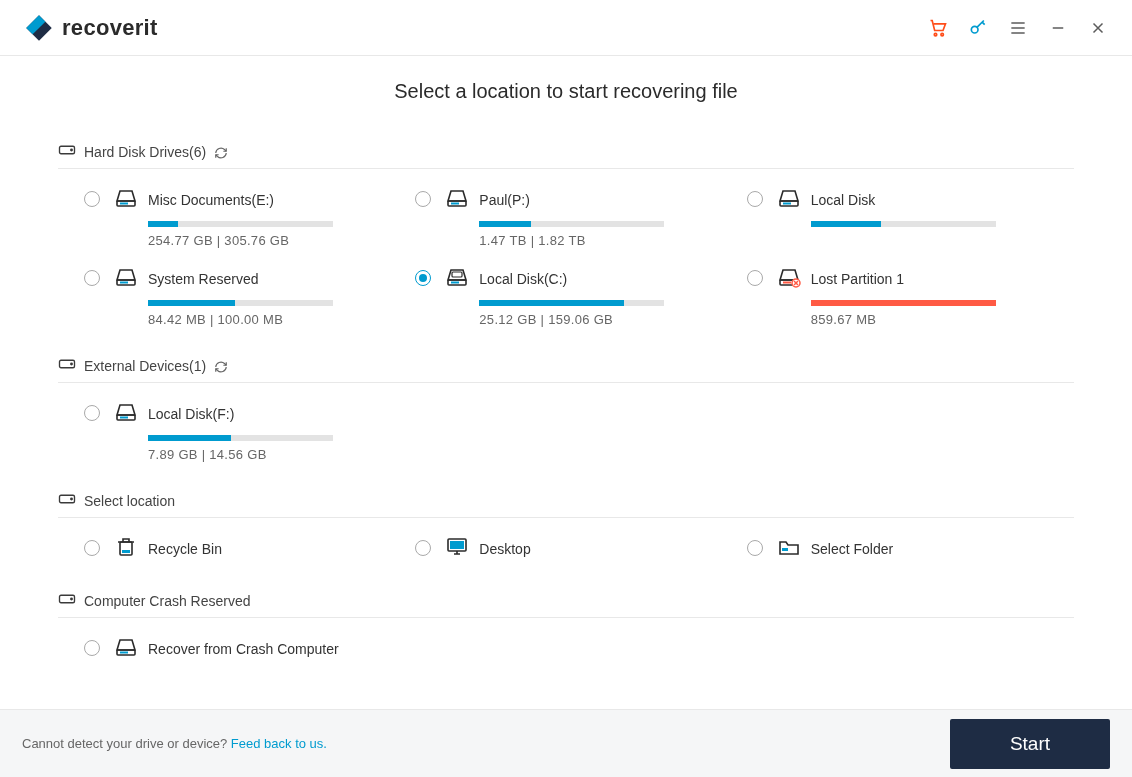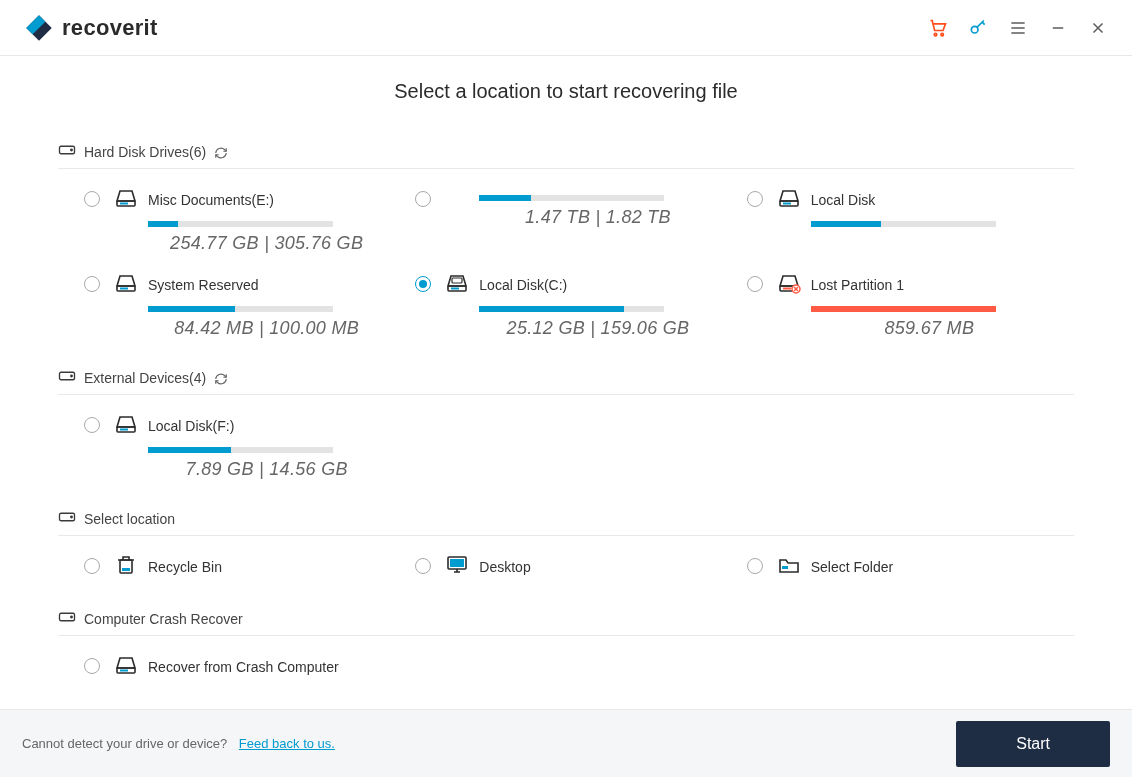--- a/index.html
+++ b/index.html
@@ -12,36 +12,36 @@
 .tb-icon { width: 20px; height: 20px; display: flex; align-items: center; justify-content: center; cursor: pointer; color: #5c5c5c; }
 .tb-icon.cart { color: #ff4d1a; }
 .tb-icon.key { color: #009bcf; }
 .page { padding: 24px 58px 0 58px; }
 .page-title { text-align: center; font-size: 20px; color: #2b2b2b; font-weight: 500; margin-bottom: 32px; }
 .section-head { display: flex; align-items: flex-end; gap: 8px; padding: 8px 0; border-bottom: 1px solid #e8e8e8; color: #444; font-size: 14px; }
 .section-head .hd-icon { color: #3a3a3a; }
 .section-head-text { white-space: nowrap; }
 .refresh svg { display: inline-block; vertical-align: middle; }
 .grid3 { display: grid; grid-template-columns: repeat(3, 1fr); gap: 18px 30px; padding: 18px 26px 22px 26px; }
-.item { display: flex; align-items: flex-start; gap: 14px; text-align: center; }
+.item { display: flex; align-items: flex-start; gap: 14px; }
 .radio { width: 16px; height: 16px; margin-top: 4px; border: 1.5px solid #a9a9a9; border-radius: 50%; flex: 0 0 16px; position: relative; cursor: pointer; }
 .radio.selected { border-color: #009bcf; }
 .radio.selected::after { content: ""; position: absolute; inset: 3px; background: #009bcf; border-radius: 50%; }
 .item-body { flex: 1; }
 .item-top { display: flex; align-items: center; gap: 10px; }
 .drive-icon { color: #009bcf; flex: 0 0 24px; }
 .item-name { font-size: 14px; color: #333; }
 .bar { margin: 8px 0 6px 34px; width: 185px; height: 6px; background: #e3e3e3; position: relative; }
 .bar .fill { position: absolute; left: 0; top: 0; height: 100%; background: #009bcf; }
 .bar .fill.red { background: #ff5a44; }
-.item-meta { margin-left: 34px; font-size: 18px; color: #666; letter-spacing: 0.3px; font-style: italic; }
+.item-meta { margin-left: 34px; font-size: 13px; color: #666; letter-spacing: 0.3px; }
 .footer { position: absolute; bottom: 0; left: 0; right: 0; height: 68px; background: #f5f6f7; display: flex; align-items: center; justify-content: space-between; padding: 0 22px; border-top: 1px solid #e8e8e8; }
 .footer-text { font-size: 13px; color: #666; }
-.footer-text a { color: #009bcf; text-decoration: underline; cursor: pointer; margin-left: 8px; }
-.start-btn { background: #1e2c44; color: #fff; font-size: 16px; padding: 14px 60px; border: none; cursor: pointer; border-radius: 2px; }
+.footer-text a { color: #009bcf; cursor: pointer; }
+.start-btn { background: #1e2c44; color: #fff; font-size: 19px; padding: 14px 60px; border: none; cursor: pointer; border-radius: 2px; }
 </style>
 </head>
 <body>
 
 <div class="titlebar">
   <div class="logo">
     <span class="logo-icon">
       <svg width="30" height="30" viewBox="0 0 30 30">
           <g transform="rotate(45 15 15)">
             <rect x="6" y="6" width="18" height="18" fill="#1e2c44"></rect>
@@ -115,20 +115,28 @@
           </div>
           <div class="bar">
             <div class="fill" style="width:16%"></div>
           </div>
           <div class="item-meta">254.77  GB | 305.76  GB</div>
         </div>
       </div>
       <div class="item">
         <div class="radio"></div>
         <div class="item-body">
+          <div class="item-top">
+            <span class="drive-icon"><svg width="24" height="22" viewBox="0 0 24 22" fill="none" stroke="#2b2b2b" stroke-width="1.6">
+                <path d="M3 14 L6 4 H18 L21 14 Z"></path>
+                <rect x="3" y="14" width="18" height="5" rx="1"></rect>
+                <rect x="6" y="15.5" width="8" height="2" fill="#009bcf" stroke="none"></rect>
+              </svg></span>
+            <span class="item-name">Paul(P:)</span>
+          </div>
           <div class="bar">
             <div class="fill" style="width:28%"></div>
           </div>
           <div class="item-meta">1.47  TB | 1.82  TB</div>
         </div>
       </div>
       <div class="item">
         <div class="radio"></div>
         <div class="item-body">
           <div class="item-top">
@@ -200,21 +208,21 @@
       </div>
     </div>
 
   <div class="section-head">
     <span class="hd-icon">
       <svg width="18" height="14" viewBox="0 0 24 18" fill="none" stroke="currentColor" stroke-width="1.8">
           <rect x="2" y="4" width="20" height="10" rx="2"></rect>
           <circle cx="18" cy="9" r="1" fill="currentColor"></circle>
         </svg>
     </span>
-    <span class="section-head-text">External Devices(4)</span>
+    <span class="section-head-text">External Devices(1)</span>
     <span class="refresh">
       <svg width="14" height="14" viewBox="0 0 24 24" fill="none" stroke="#666" stroke-width="2">
           <path d="M3 12a9 9 0 0 1 15-6l3 3M21 12a9 9 0 0 1-15 6l-3-3"></path>
           <path d="M21 4v5h-5M3 20v-5h5"></path>
         </svg>
     </span>
   </div>
   <div class="grid3" id="ext-grid">
       <div class="item">
         <div class="radio"></div>
@@ -285,21 +293,21 @@
       </div>
     </div>
 
   <div class="section-head">
     <span class="hd-icon">
       <svg width="18" height="14" viewBox="0 0 24 18" fill="none" stroke="currentColor" stroke-width="1.8">
           <rect x="2" y="4" width="20" height="10" rx="2"></rect>
           <circle cx="18" cy="9" r="1" fill="currentColor"></circle>
         </svg>
     </span>
-    <span class="section-head-text">Computer Crash Recover</span>
+    <span class="section-head-text">Computer Crash Reserved</span>
   </div>
   <div class="grid3">
     <div class="item">
       <div class="radio"></div>
       <div class="item-body">
         <div class="item-top">
           <span class="drive-icon">
             <svg width="24" height="22" viewBox="0 0 24 22" fill="none" stroke="#2b2b2b" stroke-width="1.6">
                 <path d="M3 14 L6 4 H18 L21 14 Z"></path>
                 <rect x="3" y="14" width="18" height="5" rx="1"></rect>

